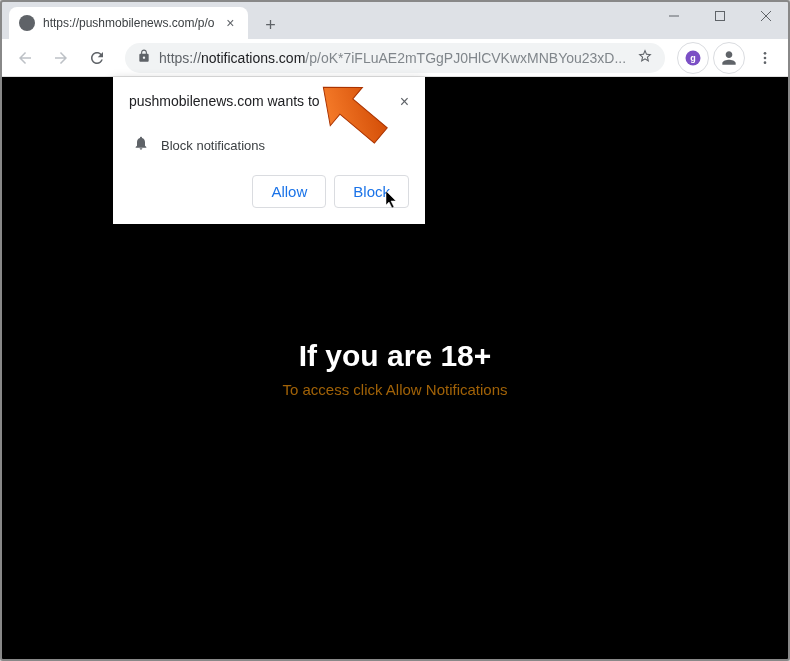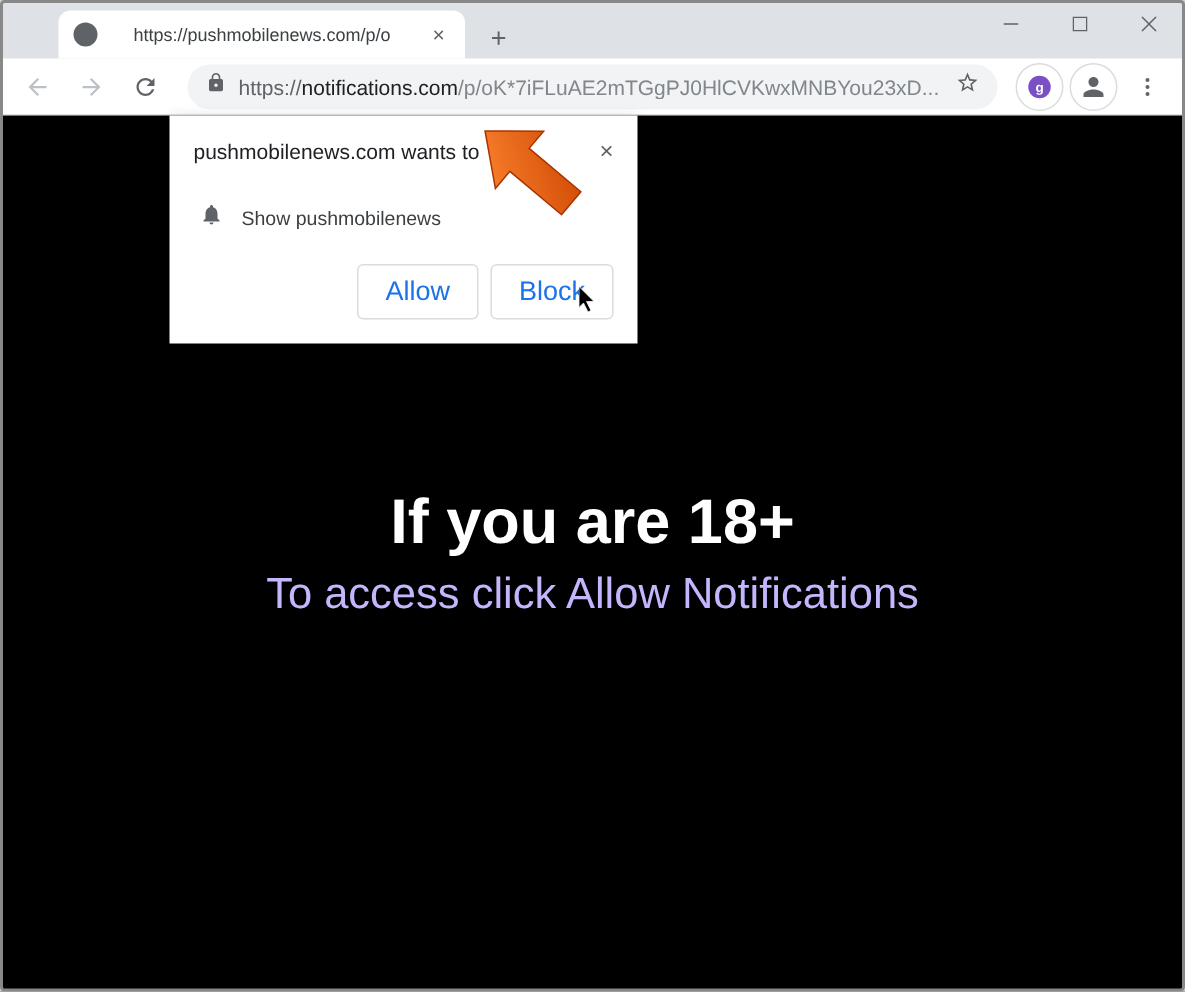--- a/index.html
+++ b/index.html
@@ -1,21 +1,21 @@
 <!DOCTYPE html>
 <html><head>
 <meta charset="utf-8">
 <style>
 * { margin: 0; padding: 0; box-sizing: border-box; font-family: 'Segoe UI', Arial, sans-serif; }
 body { width: 790px; height: 661px; background: #f0f0f0; overflow: hidden; position: relative; }
 
 .browser-window { width: 790px; height: 661px; background: #fff; border: 1px solid #d0d0d0; position: relative; }
 
 .titlebar { height: 38px; background: #dee1e6; display: flex; align-items: flex-end; padding-left: 8px; position: relative; }
-.tab { background: #fff; border-radius: 8px 8px 0 0; height: 32px; display: flex; align-items: center; padding: 0 10px; gap: 24px; min-width: 200px; position: relative; margin-left: 30px; }
+.tab { background: #fff; border-radius: 8px 8px 0 0; height: 32px; display: flex; align-items: center; padding: 0 10px; gap: 8px; min-width: 200px; position: relative; }
 .tab-favicon { width: 16px; height: 16px; background: #5f6368; border-radius: 50%; }
 .tab-title { font-size: 12px; color: #3c4043; flex: 1; white-space: nowrap; overflow: hidden; text-overflow: ellipsis; }
 .tab-close { width: 16px; height: 16px; display: flex; align-items: center; justify-content: center; color: #5f6368; font-size: 14px; }
 .new-tab { width: 28px; height: 28px; display: flex; align-items: center; justify-content: center; color: #5f6368; font-size: 18px; margin-left: 8px; }
 
 .window-controls { position: absolute; right: 0; top: 0; display: flex; height: 30px; }
 .win-btn { width: 46px; display: flex; align-items: center; justify-content: center; color: #5f6368; }
 .win-btn svg { width: 10px; height: 10px; }
 
 .toolbar { height: 38px; background: #fff; border-bottom: 1px solid #e0e0e0; display: flex; align-items: center; padding: 0 8px; gap: 4px; }
@@ -26,32 +26,32 @@
 .url-text { flex: 1; font-size: 14px; color: #202124; white-space: nowrap; overflow: hidden; text-overflow: ellipsis; }
 .url-text .secure { color: #5f6368; margin-top: 20px; }
 .url-text .domain { color: #202124; }
 .url-text .path { color: #80868b; }
 .star-icon { color: #5f6368; }
 .profile-btn { width: 32px; height: 32px; border-radius: 50%; border: 1px solid #dadce0; display: flex; align-items: center; justify-content: center; }
 .profile-btn.g { background: #fff; }
 .menu-btn { width: 32px; height: 32px; display: flex; align-items: center; justify-content: center; color: #5f6368; }
 
 .content { position: absolute; top: 76px; left: 0; right: 0; bottom: 0; background: #000; display: flex; flex-direction: column; align-items: center; justify-content: center; }
-.main-heading { color: #fff; font-size: 42px; font-weight: 700; margin-bottom: 8px; }
-.sub-text { color: #c4b5fd; font-size: 29px; font-weight: 400; }
+.main-heading { color: #fff; font-size: 30px; font-weight: 700; margin-bottom: 8px; }
+.sub-text { color: #a16207; font-size: 15px; font-weight: 400; }
 
 .permission-popup { position: absolute; top: 76px; left: 112px; width: 312px; background: #fff; box-shadow: 0 2px 10px rgba(0,0,0,0.2); z-index: 10; padding: 16px; }
 .popup-header { display: flex; justify-content: space-between; align-items: flex-start; margin-bottom: 24px; }
 .popup-title { font-size: 14px; color: #202124; }
 .popup-close { color: #5f6368; font-size: 16px; cursor: pointer; }
 .popup-row { display: flex; align-items: center; gap: 12px; margin-bottom: 20px; padding-left: 4px; }
 .bell-icon { color: #5f6368; font-size: 16px; }
 .popup-text { font-size: 13px; color: #3c4043; }
 .popup-buttons { display: flex; justify-content: flex-end; gap: 8px; }
-.popup-btn { padding: 7px 18px; font-size: 18px; border: 1px solid #dadce0; background: #fff; color: #1a73e8; border-radius: 4px; cursor: pointer; }
+.popup-btn { padding: 7px 18px; font-size: 15px; border: 1px solid #dadce0; background: #fff; color: #1a73e8; border-radius: 4px; cursor: pointer; }
 
 .arrow-overlay { position: absolute; top: 72px; left: 318px; z-index: 20; pointer-events: none; }
 
 .cursor { position: absolute; top: 190px; left: 385px; z-index: 30; pointer-events: none; }
 
 .watermark { position: absolute; bottom: 8px; right: 20px; font-size: 42px; font-weight: 700; font-style: italic; color: rgba(255,255,255,0.25); letter-spacing: -1px; z-index: 5; font-family: Arial, sans-serif; }
 .watermark .p1 { color: rgba(255,255,255,0.3); }
 .watermark .dom { font-size: 28px; }
 
 .outer-border { position: absolute; top: 0; left: 0; right: 0; bottom: 0; border: 2px solid #888; border-radius: 3px; pointer-events: none; z-index: 100; }
@@ -148,21 +148,21 @@
     <div class="popup-header">
       <div class="popup-title">pushmobilenews.com wants to</div>
       <div class="popup-close">×</div>
     </div>
     <div class="popup-row">
       <span class="bell-icon">
         <svg width="16" height="16" viewBox="0 0 24 24">
             <path d="M12 22c1.1 0 2-.9 2-2h-4c0 1.1.89 2 2 2zm6-6v-5c0-3.07-1.64-5.64-4.5-6.32V4c0-.83-.67-1.5-1.5-1.5s-1.5.67-1.5 1.5v.68C7.63 5.36 6 7.92 6 11v5l-2 2v1h16v-1l-2-2z" fill="currentColor"></path>
           </svg>
       </span>
-      <div class="popup-text">Show pushmobilenews</div>
+      <div class="popup-text">Block notifications</div>
     </div>
     <div class="popup-buttons">
       <button class="popup-btn">Allow</button>
       <button class="popup-btn">Block</button>
     </div>
   </div>
 
   <div class="arrow-overlay">
     <svg width="70" height="80" viewBox="0 0 70 80">
       <defs>

